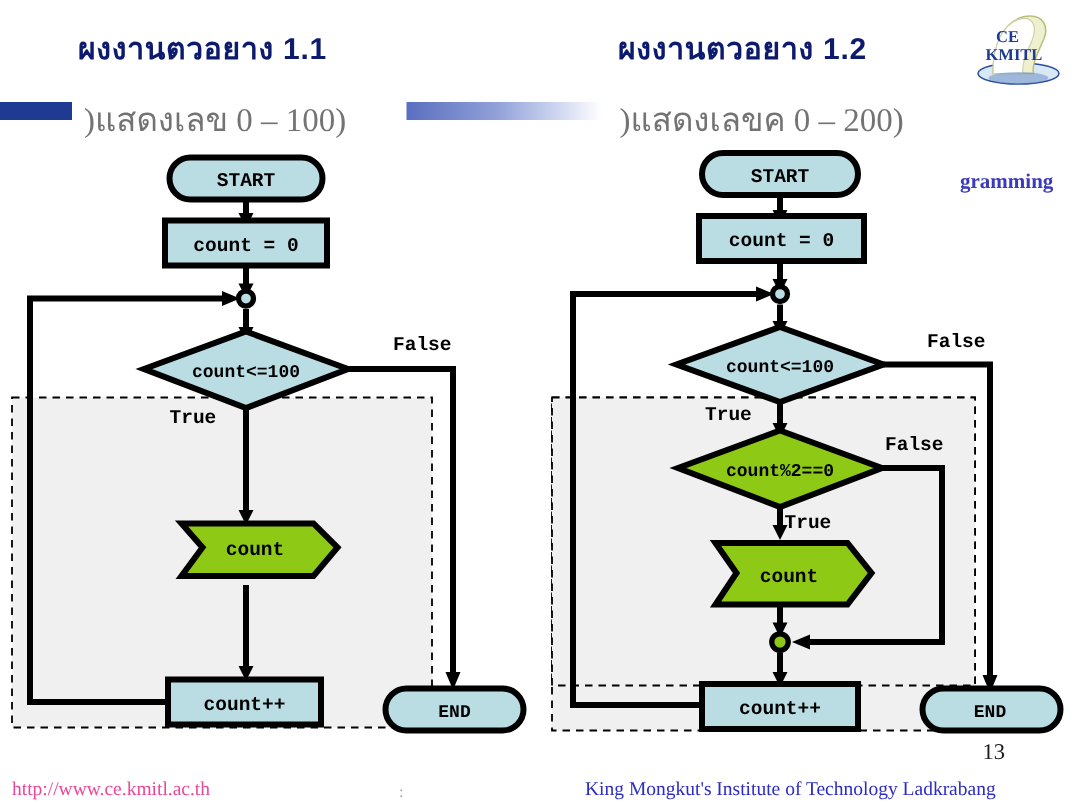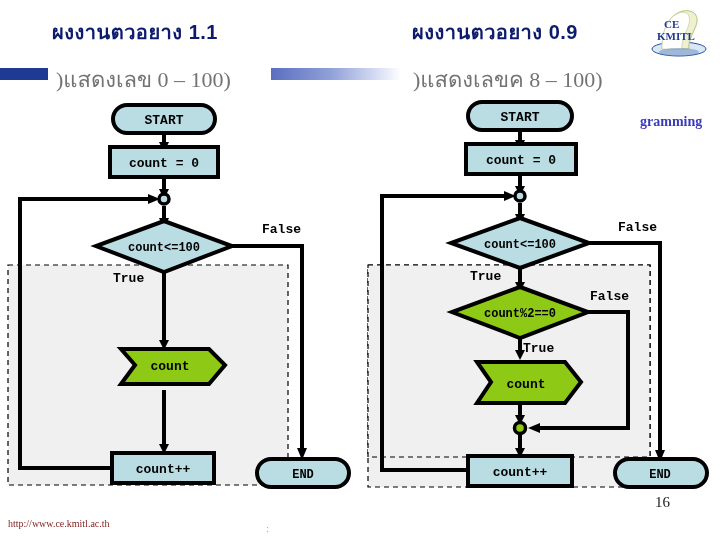--- a/index.html
+++ b/index.html
@@ -53,21 +53,21 @@
   
   .logo{position:absolute;left:648px;top:6px;width:62px;height:52px;}
 
   
   .page-num{
     position:absolute;left:655px;top:494px;
     font-family:"Liberation Serif", serif;font-size:15px;color:#1a1a1a;
   }
   .footer-left{
     position:absolute;left:8px;top:518px;
-    font-family:"Liberation Serif", serif;font-size:10px;color:#7f1d1d;
+    font-family:"Liberation Serif", serif;font-size:13px;color:#ec4899;
     white-space:nowrap;
   }
   .footer-right{
     position:absolute;left:390px;top:518px;
     font-family:"Liberation Serif", serif;font-size:13px;color:#2b2bc7;
     white-space:nowrap;
   }
   .footer-dots{
     position:absolute;left:255px;top:522px;width:14px;height:6px;
     color:#aaa;font-size:11px;
@@ -92,26 +92,26 @@
   .dash-box{fill:#f0f0f0;stroke:#000;stroke-width:1.2;stroke-dasharray:5 4;}
   .node-dot-blue{fill:#b9dde3;stroke:#000;stroke-width:3.5;}
   .node-dot-green{fill:#8ec916;stroke:#000;stroke-width:3.5;}
 </style>
 </head>
 <body>
 
 <div class="slide">
 
   <div class="title title-l">ผงงานตวอยาง  1.1</div>
-  <div class="title title-r">ผงงานตวอยาง  0.9</div>
+  <div class="title title-r">ผงงานตวอยาง  1.2</div>
 
   <div class="bar-solid"></div>
   <div class="subtitle subtitle-l">)แสดงเลข 0 – 100)</div>
   <div class="bar-grad"></div>
-  <div class="subtitle subtitle-r">)แสดงเลขค 8 – 100)</div>
+  <div class="subtitle subtitle-r">)แสดงเลขค 0 – 200)</div>
   <div class="gramming">gramming</div>
 
   <svg class="logo" viewBox="0 0 62 52">
     <ellipse cx="31" cy="43" rx="27" ry="7" fill="#d8e9f5"></ellipse>
     <ellipse cx="31" cy="43" rx="27" ry="7" fill="none" stroke="#2b4f9e" stroke-width="1"></ellipse>
     <path d="M14 43 C14 22 22 8 35 5 C48 3 52 12 47 22 C43 31 40 37 41 43 Z" fill="#eef0cf" stroke="#b9bf7a" stroke-width="1"></path>
     <path d="M14 43 C14 24 20 11 31 7 C40 4 44 11 40 21 C36 30 33 37 34 43 Z" fill="#ffffff" stroke="#cfd2a8" stroke-width="0.8"></path>
     <text x="16" y="22" font-family="Liberation Serif, serif" font-size="11" font-weight="bold" fill="#1f3a93">CE</text>
     <text x="9" y="34" font-family="Liberation Serif, serif" font-size="11" font-weight="bold" fill="#1f3a93">KMITL</text>
     <ellipse cx="31" cy="46" rx="20" ry="4" fill="#6e8fc4" opacity="0.55"></ellipse>
@@ -228,17 +228,18 @@
 
     <circle class="node-dot-green" cx="160" cy="428" r="5.5"></circle>
 
     <rect class="shape-blue" x="108" y="456" width="104" height="30"></rect>
     <text class="fl-text" x="160" y="476" font-size="13" text-anchor="middle">count++</text>
 
     <rect class="shape-blue" x="255" y="459" width="92" height="28" rx="14" ry="14"></rect>
     <text class="fl-text" x="300" y="478" font-size="12" text-anchor="middle">END</text>
   </svg>
 
-  <div class="page-num">16</div>
+  <div class="page-num">13</div>
   <div class="footer-left">http://www.ce.kmitl.ac.th</div>
   <div class="footer-dots">:</div>
+  <div class="footer-right">King Mongkut's Institute of Technology Ladkrabang</div>
 
 </div>
 
 </body></html>

